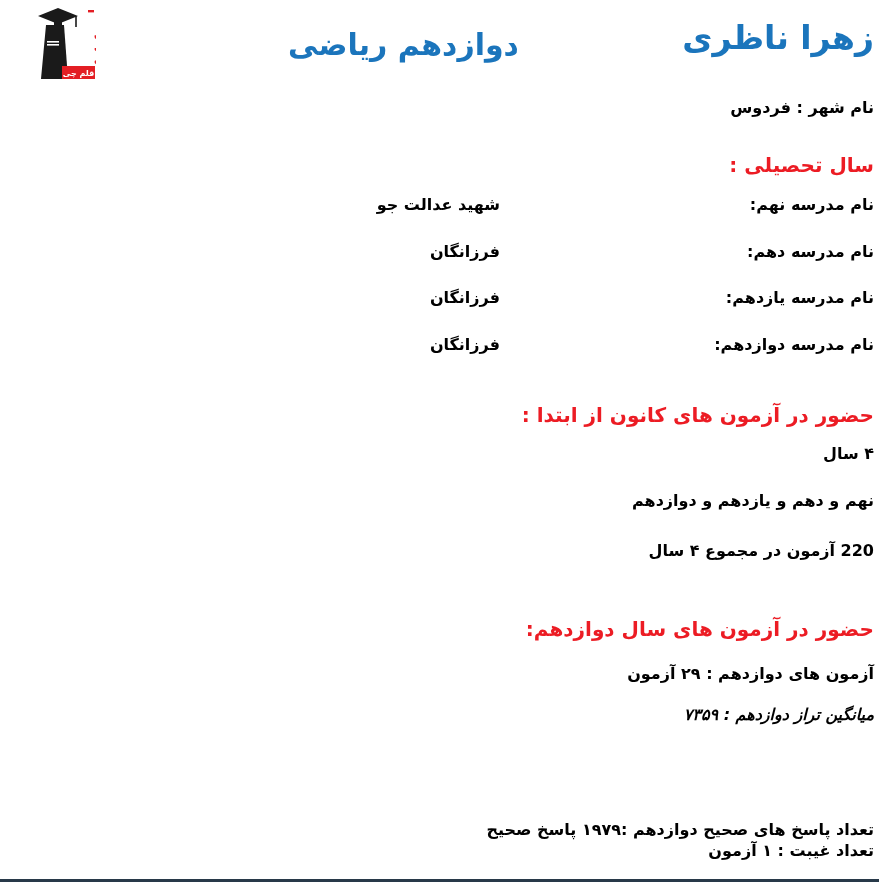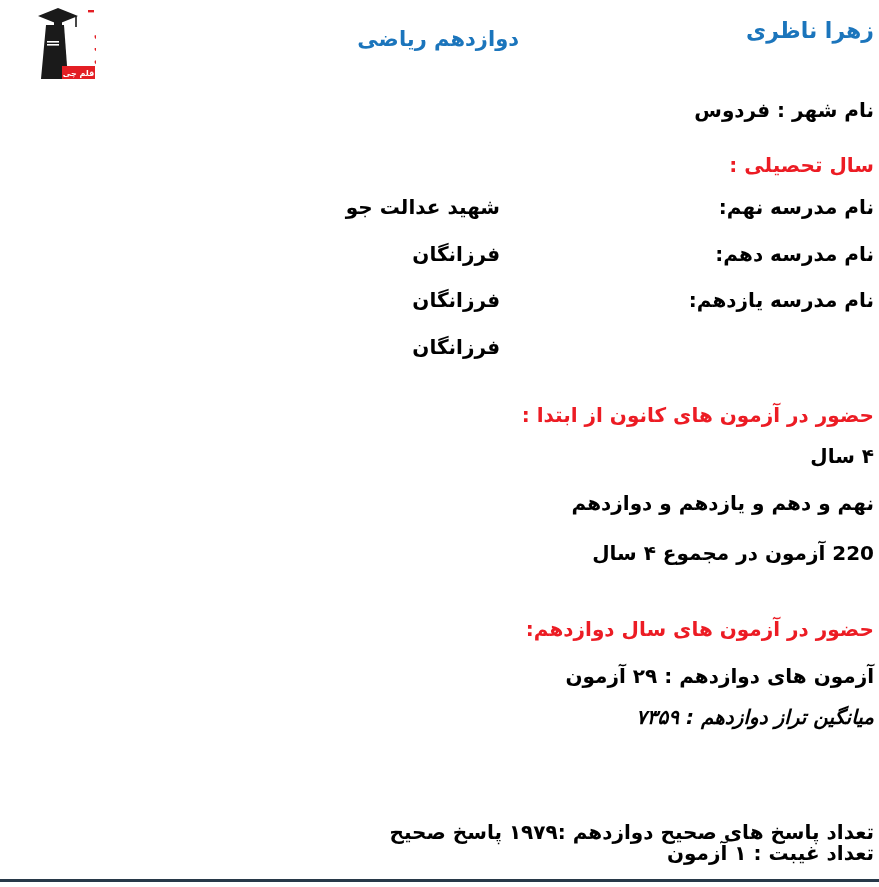--- a/index.html
+++ b/index.html
@@ -12,34 +12,34 @@
     background: #ffffff;
     overflow: hidden;
     direction: rtl;
   }
   .line {
     position: absolute;
     right: 5px;
     text-align: right;
     font-weight: bold;
     color: #000000;
-    font-size: 20px;
+    font-size: 16px;
     white-space: nowrap;
     direction: rtl;
     unicode-bidi: embed;
   }
   .student-name {
     top: 18px;
-    font-size: 22px;
+    font-size: 33px;
     color: #1b75bc;
   }
   .program {
     top: 27px;
     right: 360px;
-    font-size: 21px;
+    font-size: 30px;
     color: #1b75bc;
   }
   .red { color: #ec1c24; font-size: 20px; }
   .city-line { top: 98px; }
   .year-label { top: 153px; }
   .school-label-0 { top: 195px; }
   .school-label-1 { top: 242px; }
   .school-label-2 { top: 288px; }
   .school-label-3 { top: 335px; }
   .school-value { right: 379px; }
@@ -107,20 +107,21 @@
 
   <div class="line school-label-0">نام مدرسه نهم:</div>
   <div class="line school-label-0 school-value">شهید عدالت جو</div>
 
   <div class="line school-label-1">نام مدرسه دهم:</div>
   <div class="line school-label-1 school-value">فرزانگان</div>
 
   <div class="line school-label-2">نام مدرسه یازدهم:</div>
   <div class="line school-label-2 school-value">فرزانگان</div>
 
+  <div class="line school-label-3">نام مدرسه دوازدهم:</div>
   <div class="line school-label-3 school-value">فرزانگان</div>
 
   <div class="line red heading-1">حضور در آزمون های کانون از ابتدا :</div>
   <div class="line hist-0">۴ سال</div>
   <div class="line hist-1">نهم و دهم و یازدهم و دوازدهم</div>
   <div class="line hist-2">220 آزمون در مجموع ۴ سال</div>
 
   <div class="line red heading-2">حضور در آزمون های سال دوازدهم:</div>
   <div class="line tw-0">آزمون های دوازدهم : ۲۹ آزمون</div>
   <div class="line tw-1">میانگین تراز دوازدهم : ۷۳۵۹</div>

